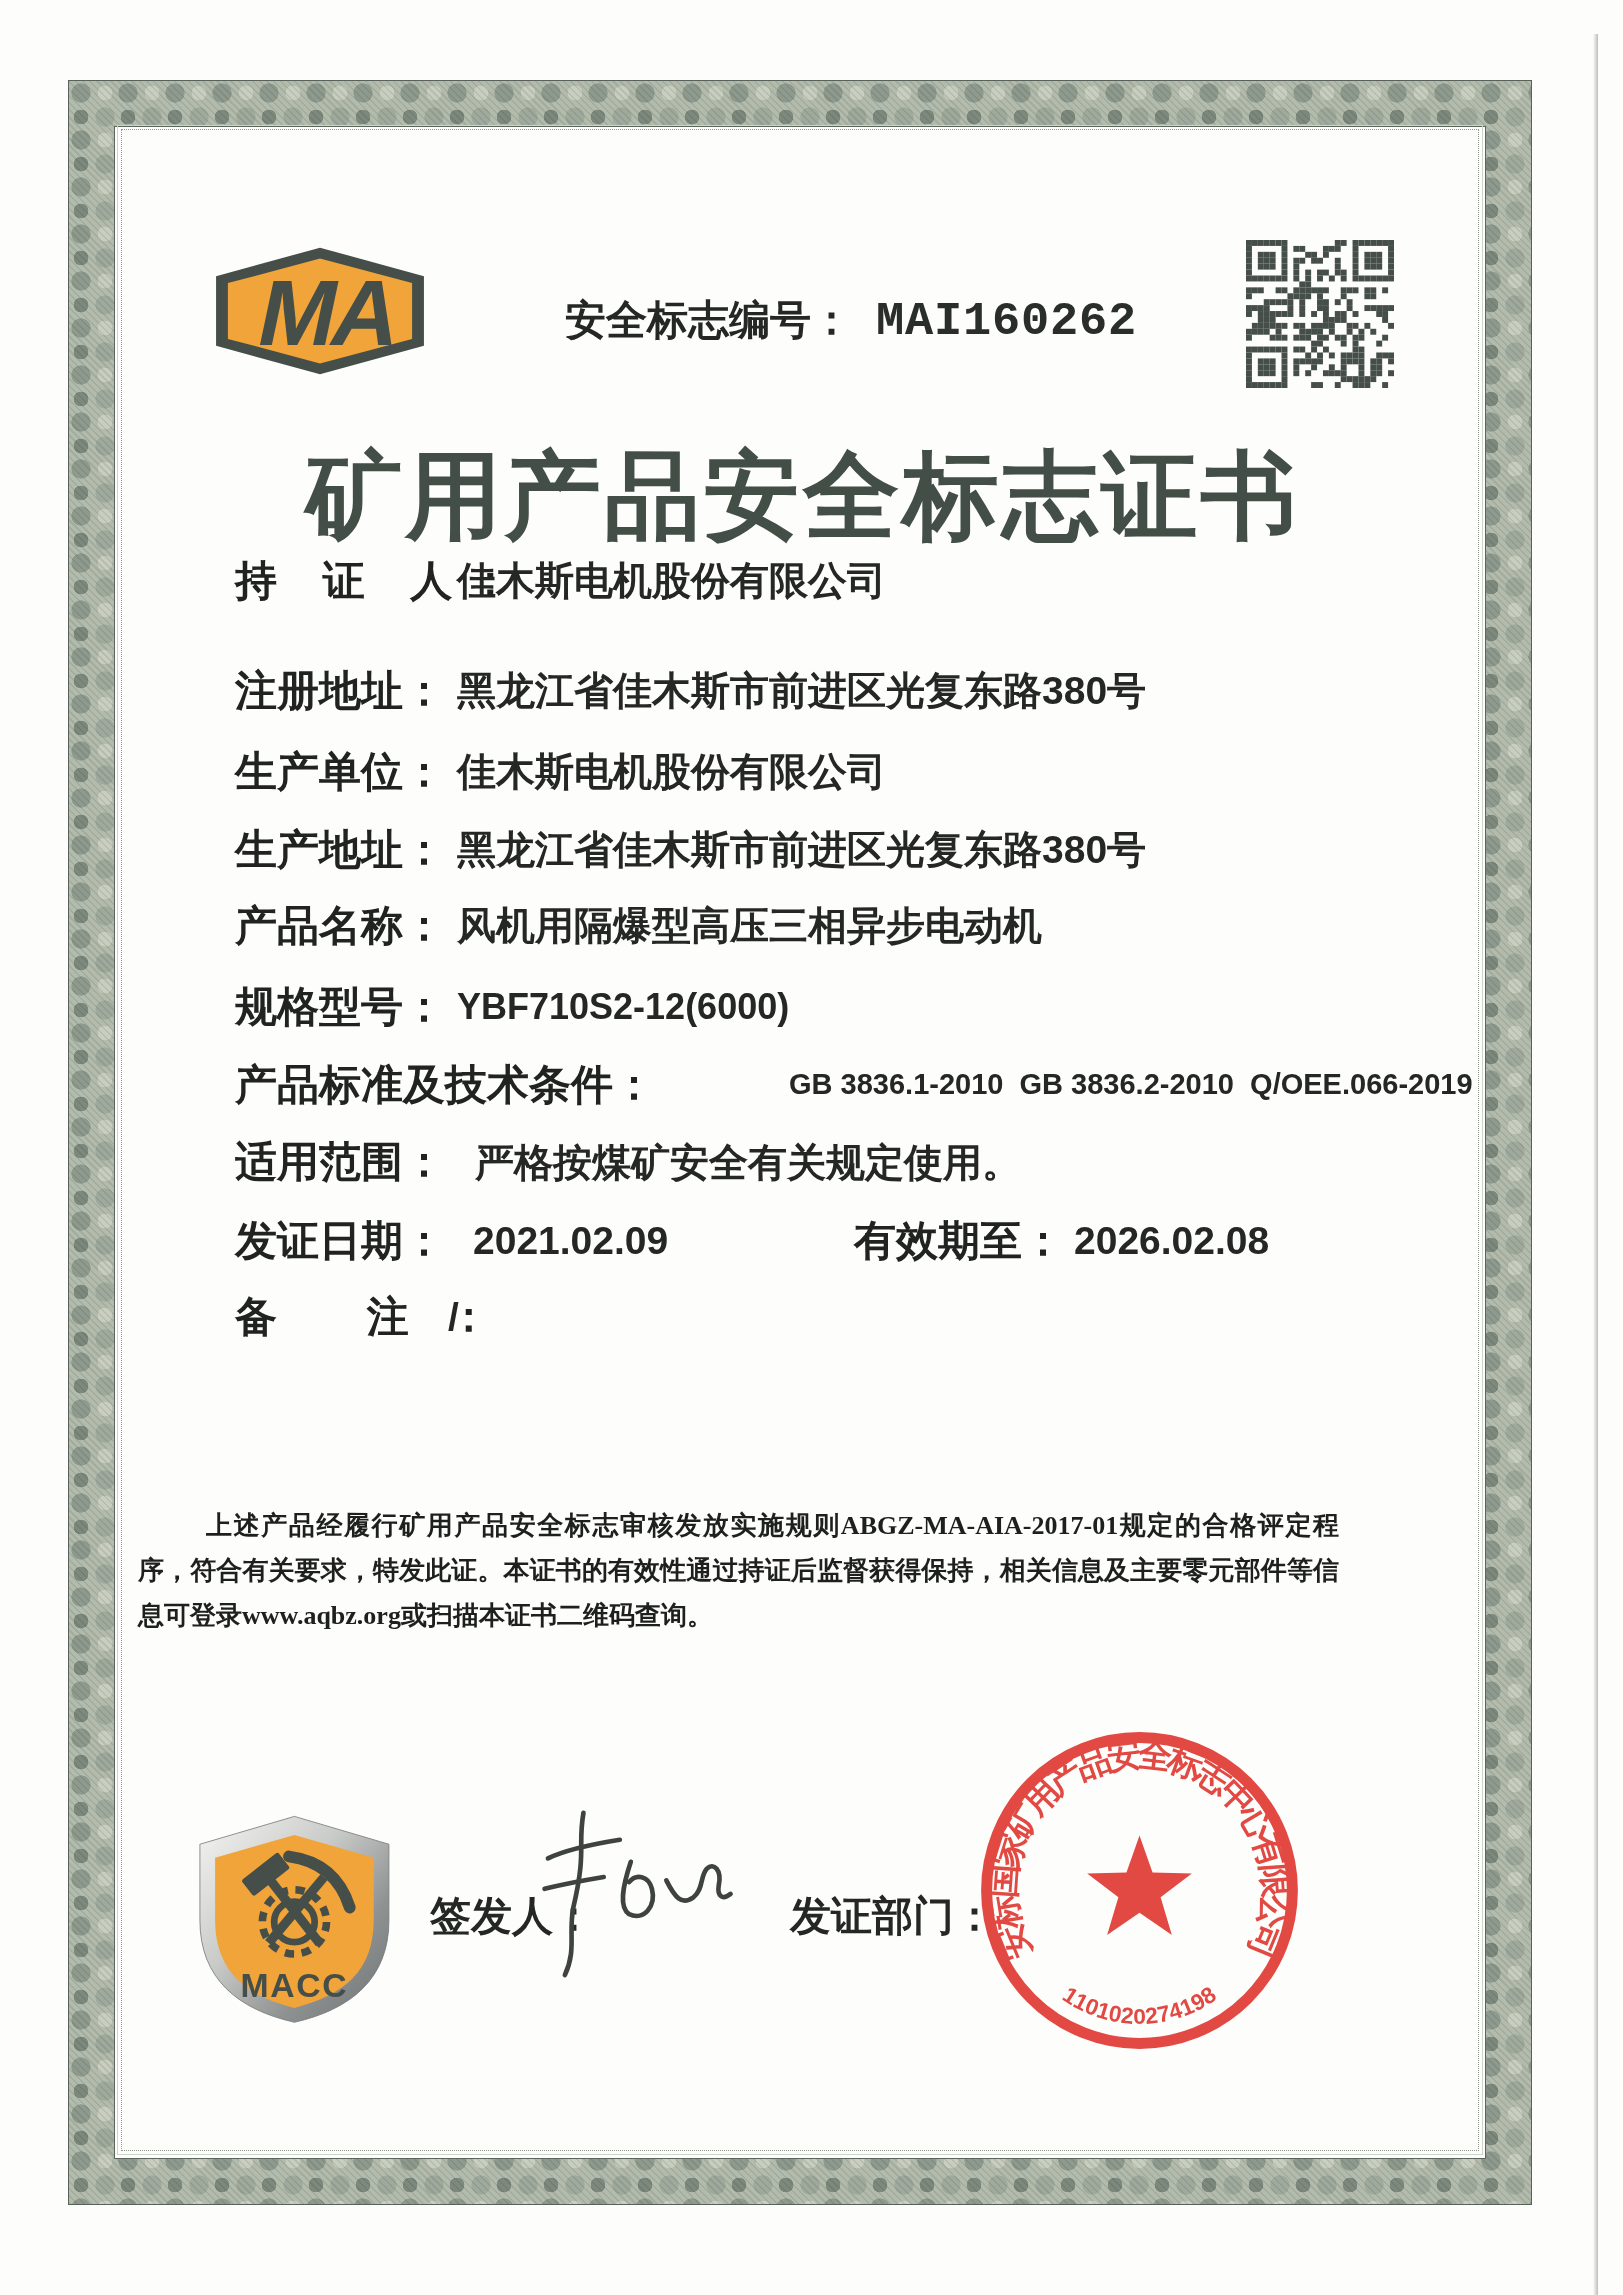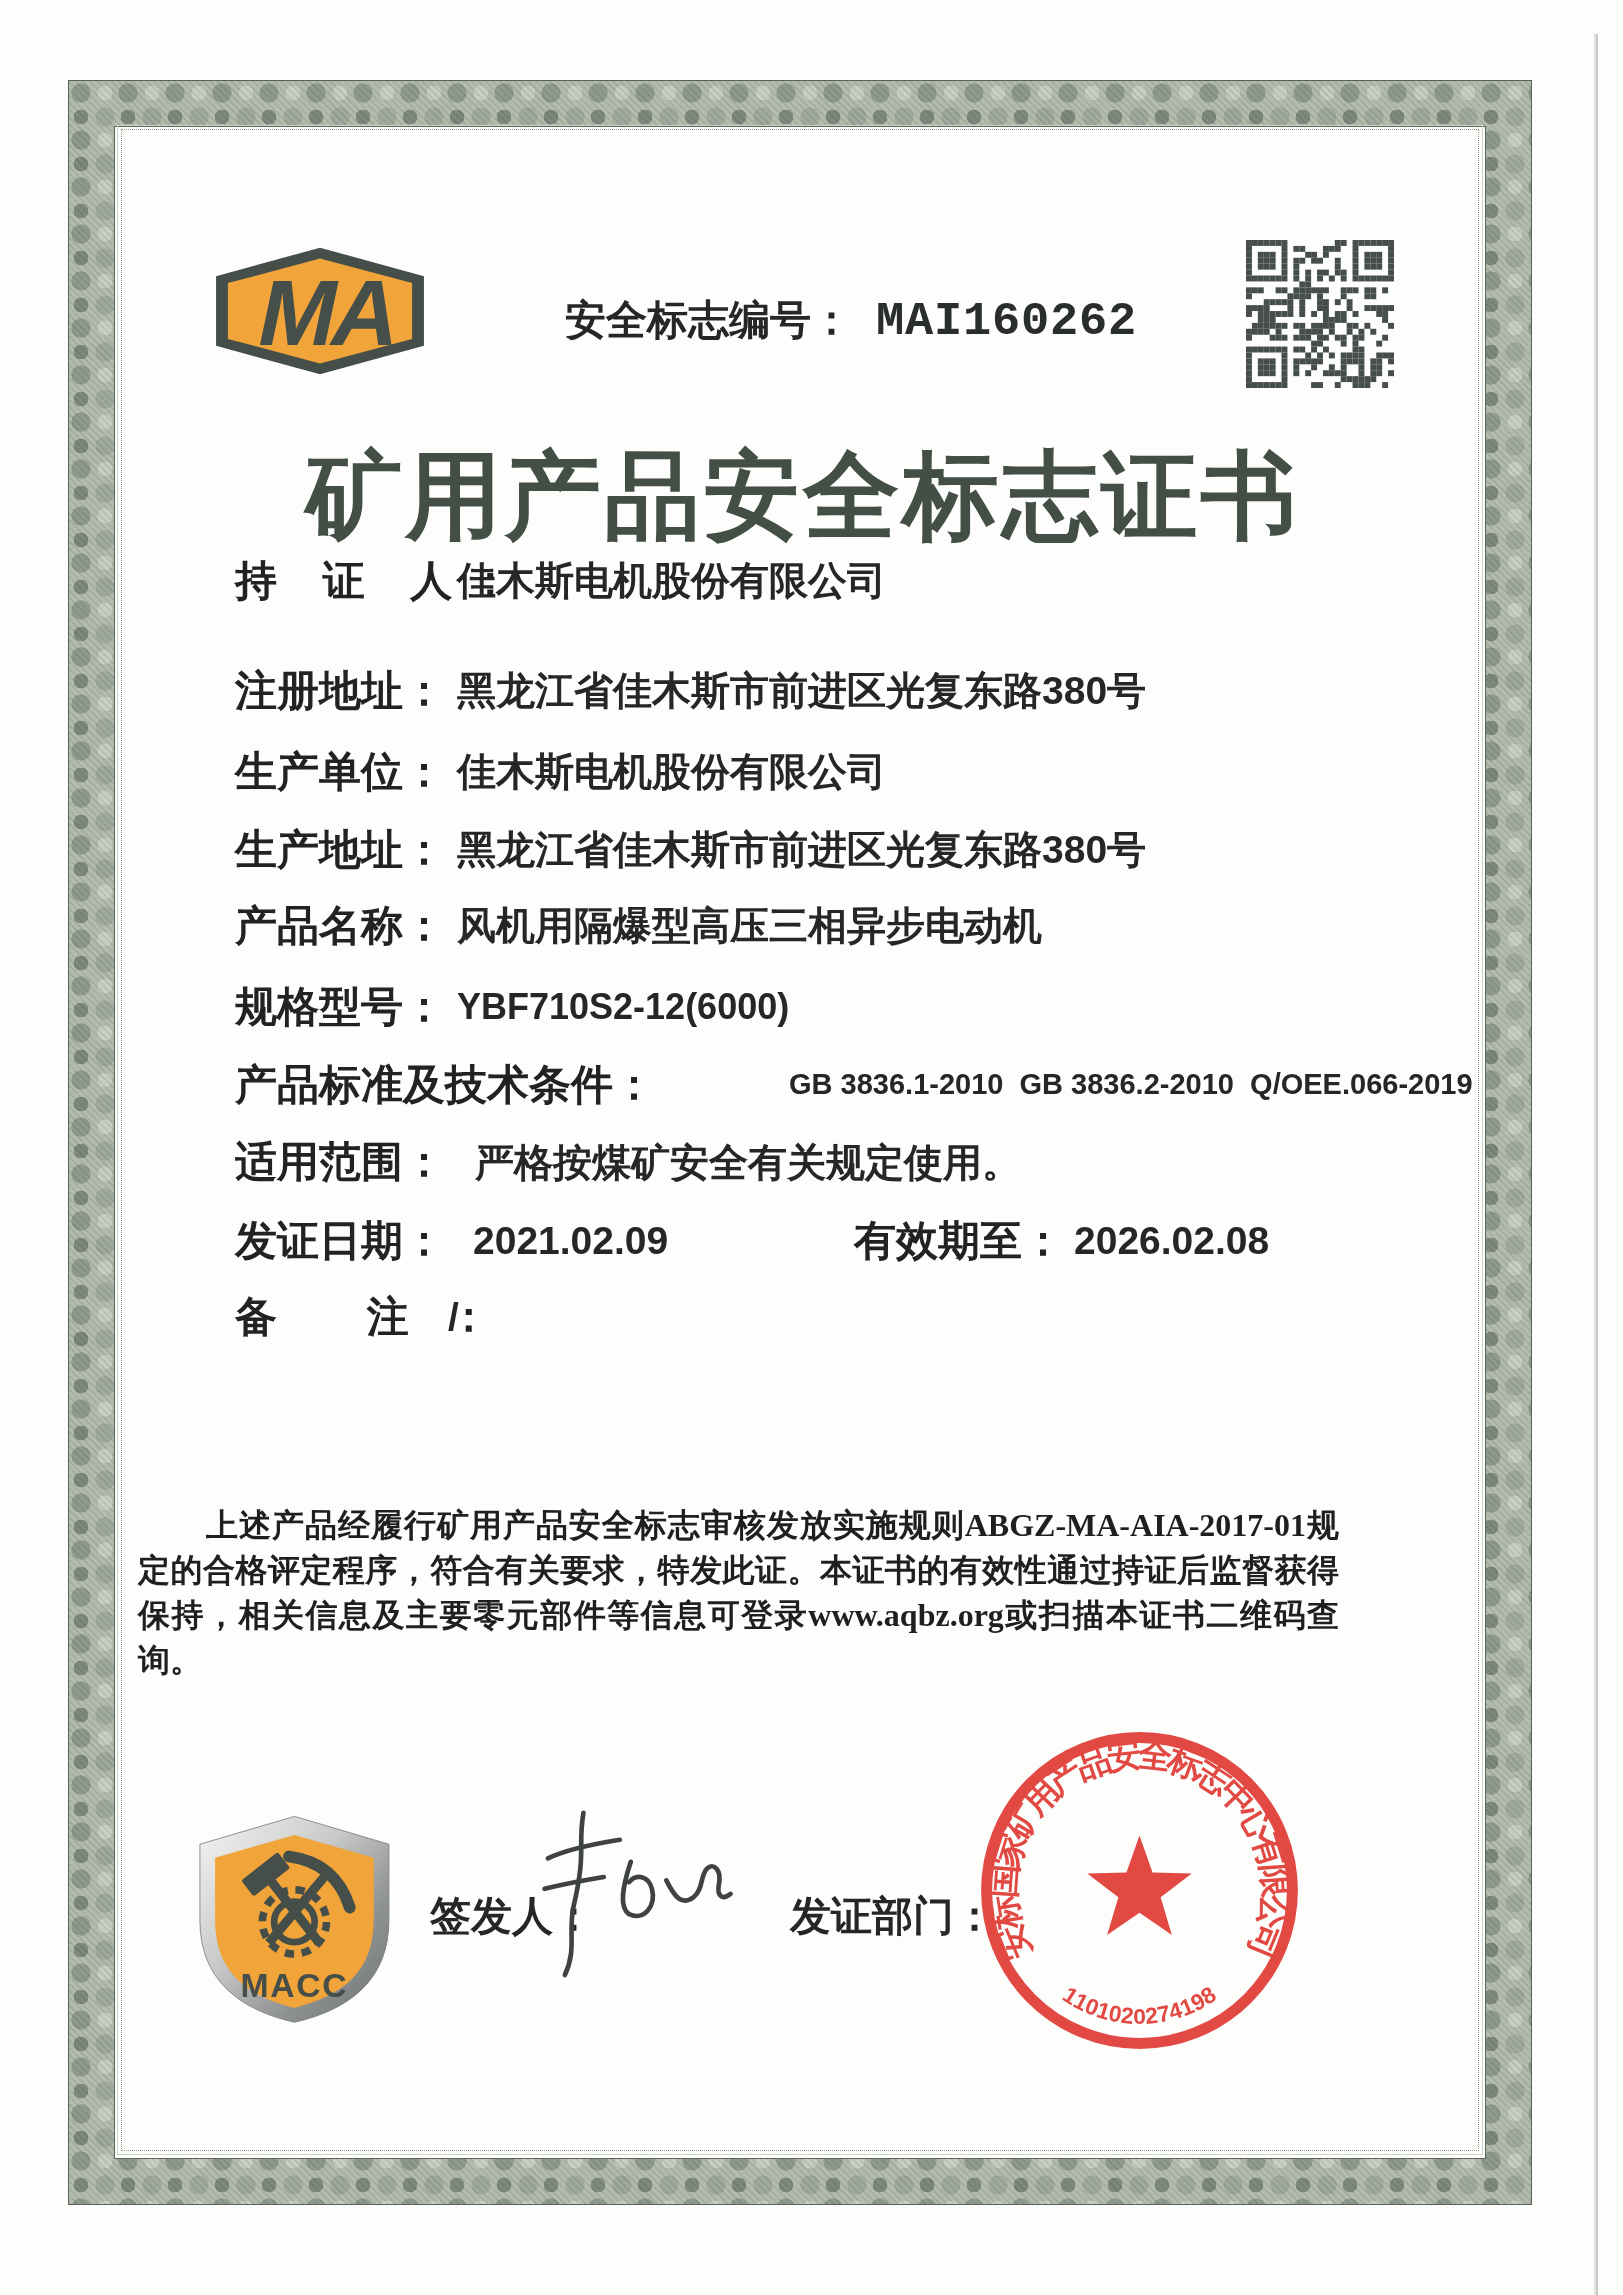--- a/index.html
+++ b/index.html
@@ -31,21 +31,21 @@
   .title{position:absolute;left:135px;top:433px;width:1336px;text-align:center;
         font-family:"Liberation Serif","DejaVu Serif",serif;font-weight:700;font-size:96px;
         letter-spacing:3.4px;color:var(--title-green,#424e46);white-space:nowrap;}
   
   .row{position:absolute;left:235px;width:1167px;height:51px;line-height:49px;white-space:nowrap;}
   .row .lab{font-size:42px;font-weight:700;color:#20231f;}
   .row .val{position:absolute;top:0;line-height:49px;font-size:39px;font-weight:700;
         color:#24272 4;white-space:pre;}
   
   .para{position:absolute;left:138px;top:1503px;width:1201px;
-        font-family:"Liberation Serif","DejaVu Serif",serif;font-size:32px;line-height:45px;
+        font-family:"Liberation Serif","DejaVu Serif",serif;font-size:26px;line-height:45px;
         font-weight:600;color:#1d201d;text-align:justify;text-justify:inter-character;text-indent:68px;}
   
   .shield{position:absolute;left:194px;top:1812px;width:200px;height:213px;}
   .signer{position:absolute;left:430px;top:1889px;font-size:41px;font-weight:700;}
   .issuer{position:absolute;left:790px;top:1889px;font-size:41px;font-weight:700;}
   .sig{position:absolute;left:531px;top:1806px;width:203px;height:186px;}
   .stamp{position:absolute;left:979px;top:1730px;width:321px;height:321px;}
 </style>
 </head>
 <body>

